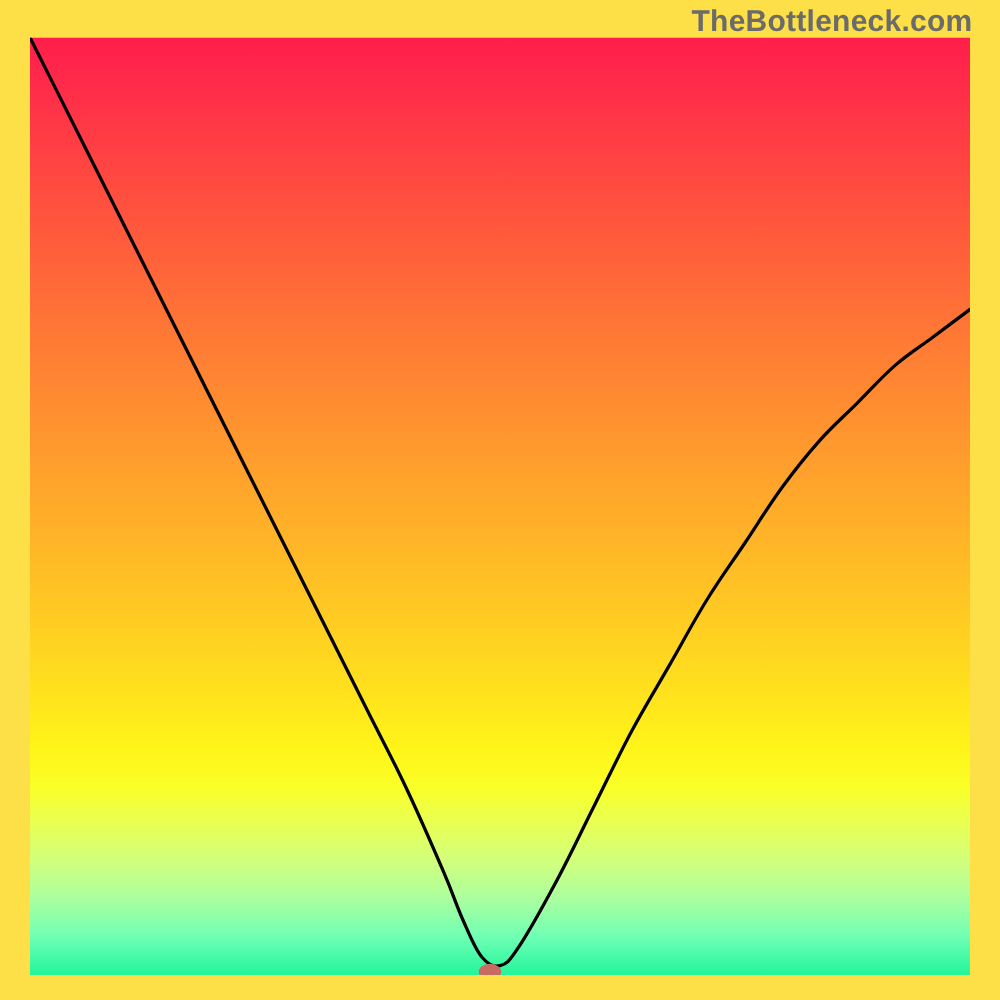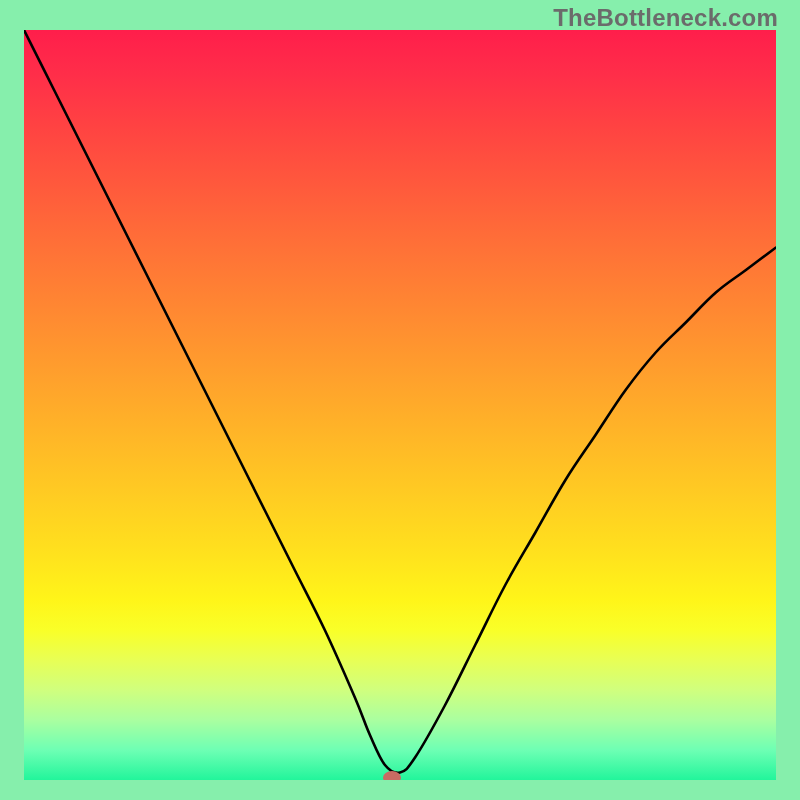--- a/index.html
+++ b/index.html
@@ -1,21 +1,21 @@
 <!DOCTYPE html>
 <html><head>
 <meta charset="utf-8">
 <style>
   * { margin: 0; padding: 0; box-sizing: border-box; }
   html, body { width: 800px; height: 800px; overflow: hidden; background: #000; }
   .frame {
     position: relative;
     width: 800px;
     height: 800px;
-    background: #86efac;
+    background: #fde047;
   }
   .watermark {
     position: absolute;
     top: 4px;
     right: 22px;
     font-family: Arial, Helvetica, sans-serif;
     font-size: 24px;
     font-weight: 600;
     color: #6b6b6b;
     letter-spacing: 0.2px;

